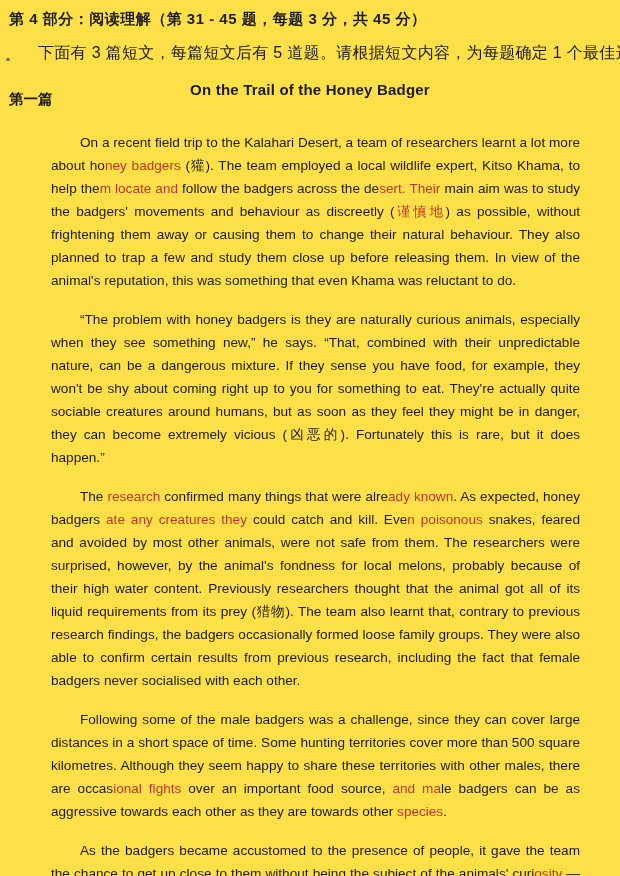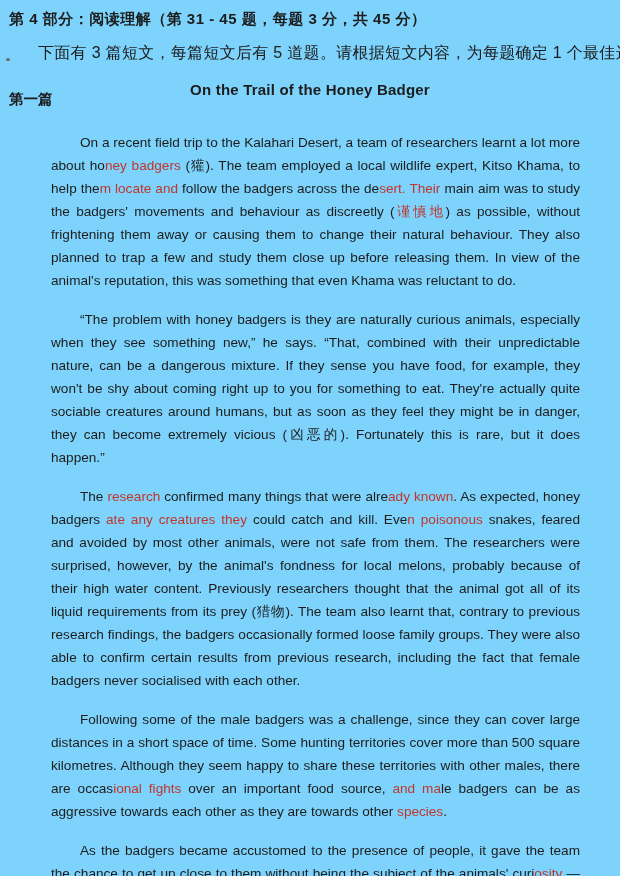--- a/index.html
+++ b/index.html
@@ -4,21 +4,21 @@
 <style>
   html, body {
     margin: 0;
     padding: 0;
     background: #ffffff;
   }
   .page {
     position: relative;
     width: 620px;
     height: 876px;
-    background: #7dd3fc;
+    background: #fde047;
     font-family: "Liberation Sans", "DejaVu Sans", sans-serif;
     overflow: hidden;
   }
   .section-header {
     position: absolute;
     left: 9px;
     top: 10px;
     font-size: 15px;
     font-weight: 700;
     letter-spacing: 0.5px;

